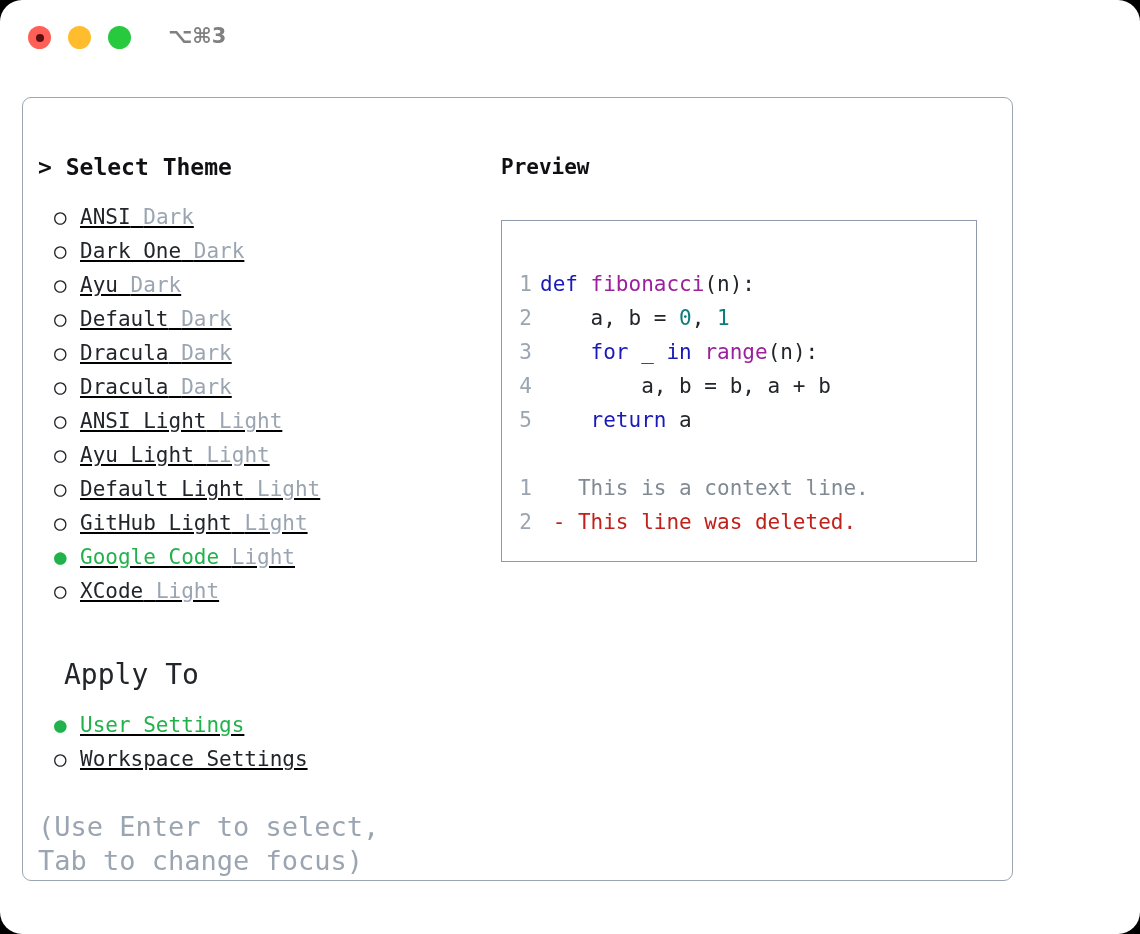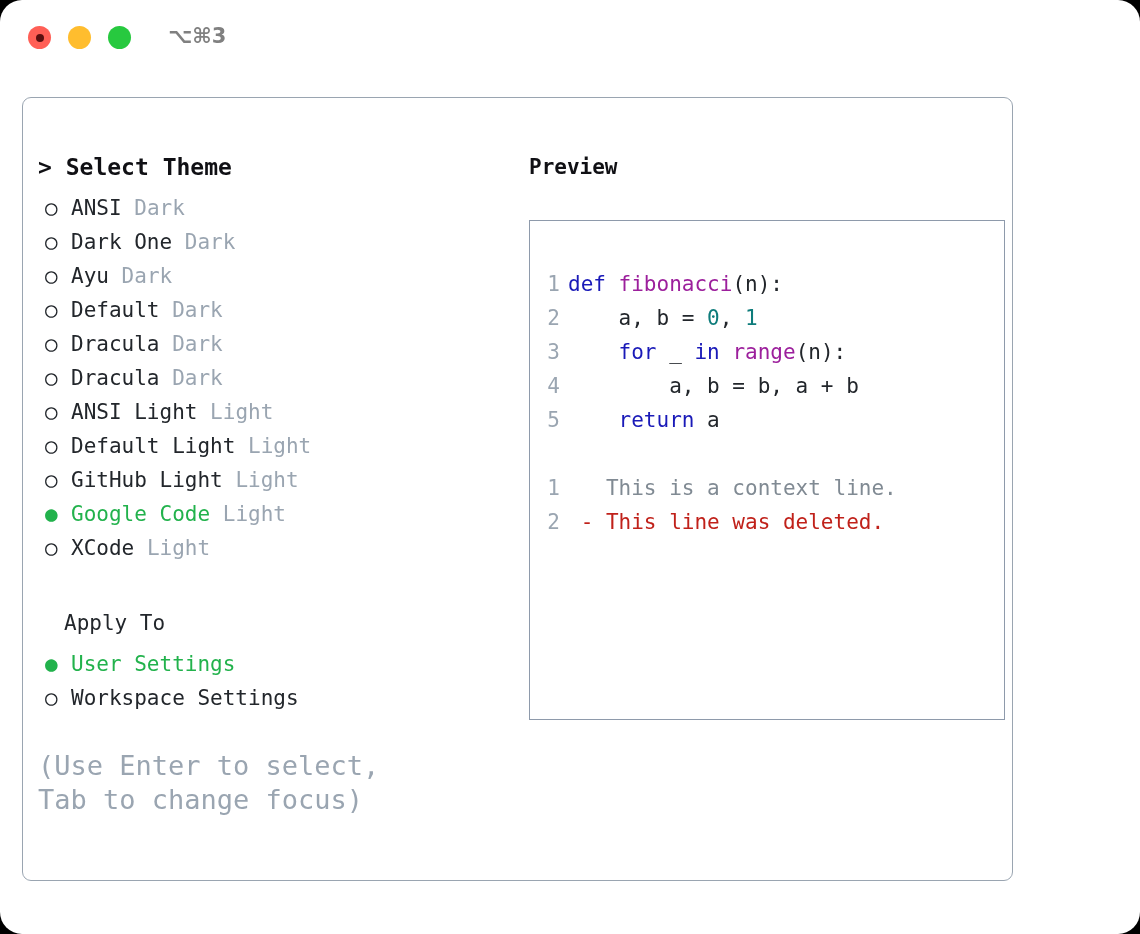--- a/index.html
+++ b/index.html
@@ -90,34 +90,33 @@
     position: absolute;
     left: 15px;
     top: 52px;
     width: 450px;
   }
   .col-right {
     position: absolute;
     left: 478px;
     top: 52px;
     width: 500px;
-    margin-left: 28px;
   }
 
   
   .heading {
     font-size: 23px;
     font-weight: bold;
     color: #101014;
     line-height: 34px;
     white-space: pre;
   }
   .heading .caret { color: #101014; }
 
-  .list { margin: 7px; padding: 0; }
+  .list { margin: 16px; padding: 0; text-decoration: underline; }
 
   .row {
     display: block;
     font-size: 21px;
     line-height: 34px;
     white-space: pre;
     color: #22262b;
   }
   .marker {
     display: inline-block;
@@ -125,21 +124,21 @@
     color: #22262b;
   }
   .row.selected .marker { color: #22b24c; }
   .row.selected .name   { color: #22b24c; }
   .name { color: #22262b; }
   .variant { color: #9aa5b1; }
 
   .section-gap { height: 34px; }
 
   .subheading {
-    font-size: 21px;
+    font-size: 28px;
     line-height: 34px;
     color: #22262b;
     white-space: pre;
     padding-left: 26px;
   }
 
   .hint {
     margin-top: 34px;
     font-size: 27px;
     line-height: 34px;
@@ -152,21 +151,21 @@
   
   .preview-title {
     font-size: 21px;
     font-weight: bold;
     color: #101014;
     line-height: 34px;
   }
   .preview-box {
     margin-top: 36px;
     width: 476px;
-    height: 500px;
+    height: 342px;
     border: 1.5px solid #8e9aab;
     box-sizing: border-box;
     background: #ffffff;
     padding: 46px 0 12px 0;
   }
   .code {
     font-size: 21px;
     line-height: 34px;
     white-space: pre;
   }
@@ -208,20 +207,21 @@
       <div class="heading"><span class="caret">&gt; </span><span>Select Theme</span></div>
 
       <div class="list" id="theme-list">
           <div class="row"><span class="marker">○</span><span class="name">ANSI</span> <span class="variant">Dark</span></div>
           <div class="row"><span class="marker">○</span><span class="name">Dark One</span> <span class="variant">Dark</span></div>
           <div class="row"><span class="marker">○</span><span class="name">Ayu</span> <span class="variant">Dark</span></div>
           <div class="row"><span class="marker">○</span><span class="name">Default</span> <span class="variant">Dark</span></div>
           <div class="row"><span class="marker">○</span><span class="name">Dracula</span> <span class="variant">Dark</span></div>
           <div class="row"><span class="marker">○</span><span class="name">Dracula</span> <span class="variant">Dark</span></div>
           <div class="row"><span class="marker">○</span><span class="name">ANSI Light</span> <span class="variant">Light</span></div>
+          <div class="row"><span class="marker">○</span><span class="name">Ayu Light</span> <span class="variant">Light</span></div>
           <div class="row"><span class="marker">○</span><span class="name">Default Light</span> <span class="variant">Light</span></div>
           <div class="row"><span class="marker">○</span><span class="name">GitHub Light</span> <span class="variant">Light</span></div>
           <div class="row selected"><span class="marker">●</span><span class="name">Google Code</span> <span class="variant">Light</span></div>
           <div class="row"><span class="marker">○</span><span class="name">XCode</span> <span class="variant">Light</span></div>
         </div>
 
       <div class="section-gap"></div>
 
       <div class="subheading">Apply To</div>
 

